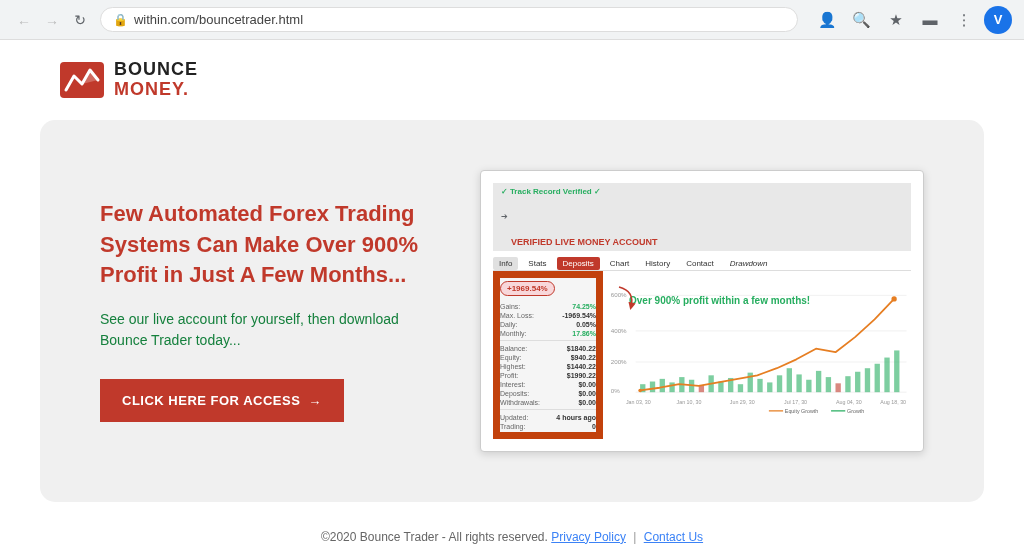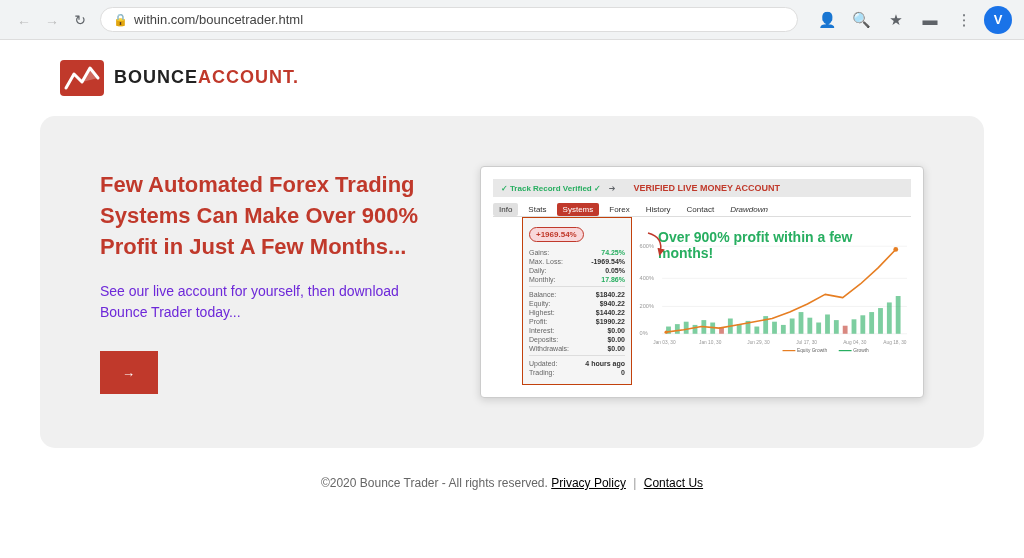--- a/index.html
+++ b/index.html
@@ -115,23 +115,22 @@
       gap: 10px;
     }
 
     .logo-icon {
       width: 44px;
       height: 36px;
     }
 
     .logo-text {
       display: flex;
-      flex-direction: row;
+      flex-direction: column;
       line-height: 1.1;
-      align-items: center;
     }
 
     .logo-text .bounce {
       font-size: 18px;
       font-weight: bold;
       color: #222;
       letter-spacing: 1px;
     }
 
     .logo-text .trader {
@@ -164,21 +163,21 @@
     .hero-headline {
       font-size: 22px;
       color: #c0392b;
       font-weight: bold;
       line-height: 1.4;
       margin-bottom: 18px;
     }
 
     .hero-subtext {
       font-size: 14px;
-      color: #6d28d9;
+      color: #15803d;
       line-height: 1.5;
       margin-bottom: 28px;
     }
 
     .cta-button {
       background: #c0392b;
       color: #fff;
       border: none;
       padding: 14px 22px;
       font-size: 13px;
@@ -203,23 +202,24 @@
       position: relative;
       padding: 12px;
     }
 
     .dash-top-bar {
       background: #e8e8e8;
       padding: 4px 8px;
       font-size: 9px;
       color: #333;
       display: flex;
-      align-items: flex-end;
-      gap: 8px;
+      align-items: flex-start;
+      gap: 16px;
       margin-bottom: 6px;
+      flex-direction: column;
     }
 
     .verified-badge {
       color: #27ae60;
       font-weight: bold;
       font-size: 8px;
     }
 
     .verified-label {
       color: #c0392b;
@@ -228,26 +228,25 @@
       margin-left: 10px;
     }
 
     .dash-content {
       display: flex;
       gap: 6px;
     }
 
     .dash-stats {
       background: #f5f5f5;
-      border: 1px solid #c2410c;
-      padding: 6px;
+      border: 7px solid #c2410c;
+      padding: 0;
       min-width: 110px;
       font-size: 7px;
       color: #333;
-      margin-left: 29px;
     }
 
     .stat-row {
       display: flex;
       justify-content: space-between;
       margin-bottom: 2px;
       font-size: 7px;
     }
 
     .stat-label { color: #666; }
@@ -267,42 +266,42 @@
     }
 
     .dash-chart {
       flex: 1;
       position: relative;
       min-height: 160px;
     }
 
     .chart-annotation {
       position: absolute;
-      top: 12px;
+      top: 24px;
       left: 20px;
       color: #27ae60;
-      font-size: 14px;
+      font-size: 10px;
       font-weight: bold;
     }
 
     .chart-svg {
       width: 100%;
       height: 150px;
     }
 
     
     .footer {
       text-align: center;
       padding: 28px 20px;
       font-size: 12px;
       color: #666;
     }
 
     .footer a {
-      color: #000000;
+      color: #3b82f6;
       text-decoration: underline;
     }
 
     .footer-sep {
       margin: 0 4px;
       color: #999;
     }
   </style>
 </head>
 <body>
@@ -334,48 +333,49 @@
 
       <svg class="logo-icon" viewBox="0 0 44 36" xmlns="http://www.w3.org/2000/svg">
         <polygon points="0,36 12,18 22,28 32,8 44,36" fill="none" stroke="#c0392b" stroke-width="0"></polygon>
         <rect x="0" y="0" width="44" height="36" rx="4" fill="#c0392b"></rect>
         <polyline points="6,28 14,14 22,22 30,8 38,18" fill="none" stroke="#fff" stroke-width="3" stroke-linejoin="round" stroke-linecap="round"></polyline>
         <polygon points="22,22 30,8 38,18" fill="rgba(255,255,255,0.25)"></polygon>
       </svg>
       <div class="logo-text">
         <span class="bounce">BOUNCE</span>
         <span class="trader">
-          <span>ACCOUNT</span><span style="color:#c0392b">.</span>
+          <span>MONEY</span><span style="color:#c0392b">.</span>
         </span>
       </div>
     </div>
   </div>
 
   <div class="hero">
     <div class="hero-left">
       <h1 class="hero-headline">Few Automated Forex Trading Systems Can Make Over 900% Profit in Just A Few Months...</h1>
       <p class="hero-subtext">See our live account for yourself, then download Bounce Trader today...</p>
       <button class="cta-button">
+        <span>CLICK HERE FOR ACCESS</span>
         <span>→</span>
       </button>
     </div>
 
     <div class="hero-right">
 
       <div class="dash-top-bar">
         <span class="verified-badge">✓ Track Record Verified ✓</span>
         <span style="color:#5f6368; font-size:8px;">➔</span>
         <span class="verified-label">VERIFIED LIVE MONEY ACCOUNT</span>
       </div>
 
       <div style="display:flex; gap:4px; border-bottom:1px solid #ddd; padding-bottom:0;">
         <span style="font-size:8px; padding:2px 6px; background:#e0e0e0; border-radius:2px; cursor:pointer;">Info</span>
         <span style="font-size:8px; padding:2px 6px; cursor:pointer;">Stats</span>
-        <span style="font-size:8px; padding:2px 6px; background:#c0392b; color:#fff; border-radius:2px; cursor:pointer;">Systems</span>
-        <span style="font-size:8px; padding:2px 6px; cursor:pointer;">Forex</span>
+        <span style="font-size:8px; padding:2px 6px; background:#c0392b; color:#fff; border-radius:2px; cursor:pointer;">Deposits</span>
+        <span style="font-size:8px; padding:2px 6px; cursor:pointer;">Chart</span>
         <span style="font-size:8px; padding:2px 6px; cursor:pointer;">History</span>
         <span style="font-size:8px; padding:2px 6px; cursor:pointer;">Contact</span>
         <span style="font-size:8px; padding:2px 6px; cursor:pointer;font-style:italic;">Drawdown</span>
       </div>
 
       <div class="dash-content">
 
         <div class="dash-stats">
           <div class="profit-badge">+1969.54%</div>
           <div style="height:4px;"></div>

